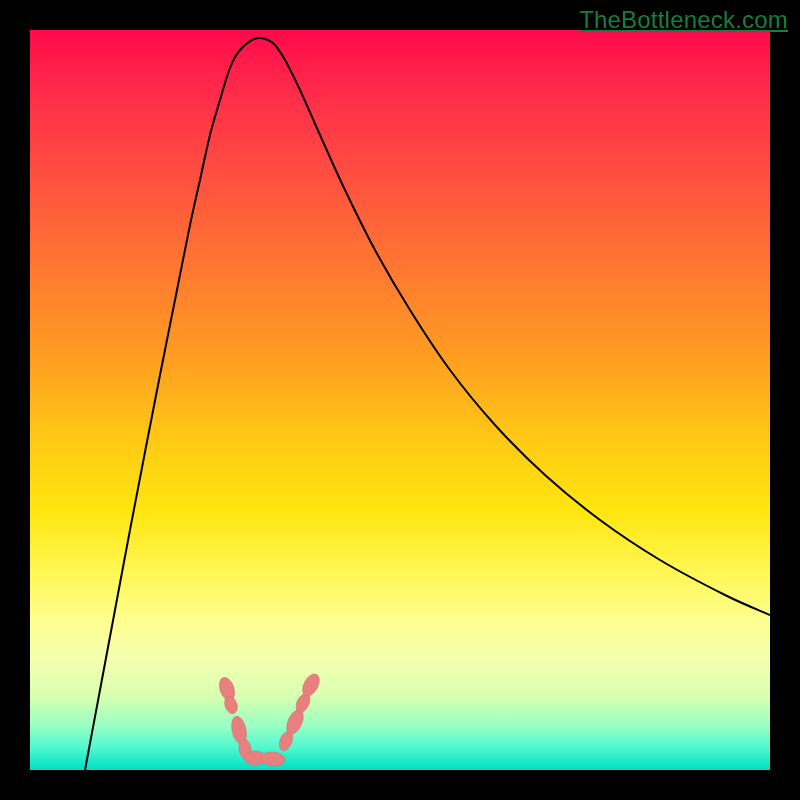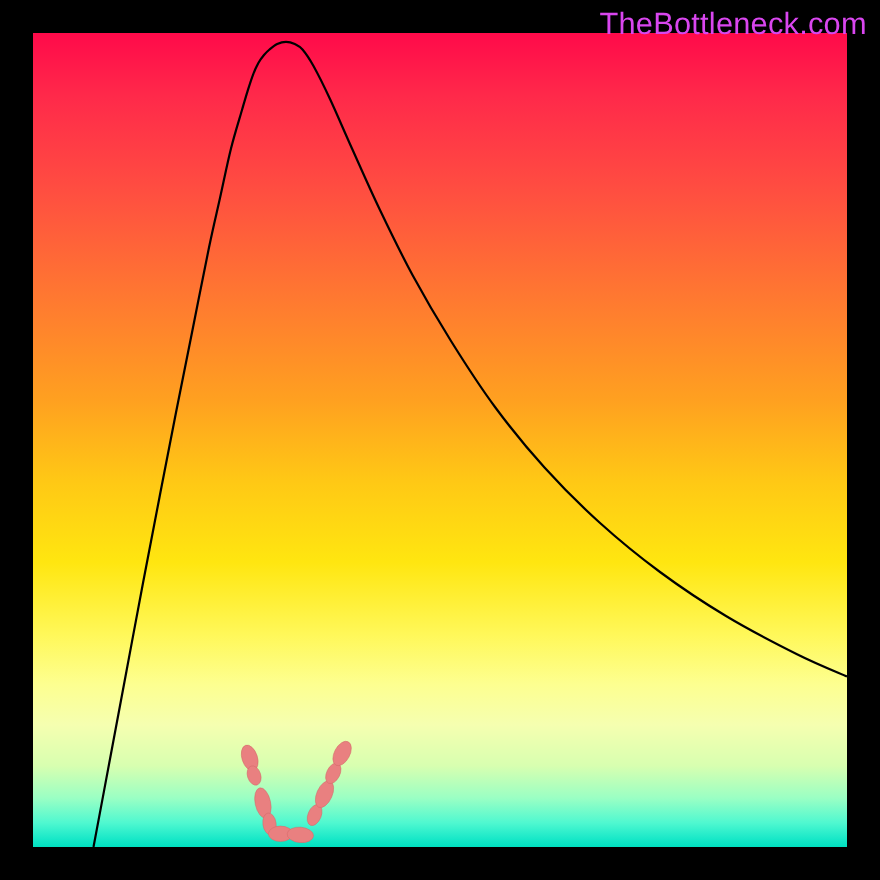--- a/index.html
+++ b/index.html
@@ -32,25 +32,26 @@
       #9affc4 94%,
       #50f8d0 97%,
       #18e8c8 99%,
       #00e0c0 100%
     );
   }
   .watermark {
     position: absolute;
     top: 6px;
     right: 12px;
-    color: #d946ef;
-    font-size: 28px;
+    color: #15803d;
+    font-size: 24px;
     letter-spacing: 0.2px;
     font-weight: 400;
     z-index: 10;
+    text-decoration: underline;
   }
   svg.plot {
     position: absolute;
     left: 0;
     top: 0;
     width: 740px;
     height: 740px;
   }
   .curve {
     fill: none;

